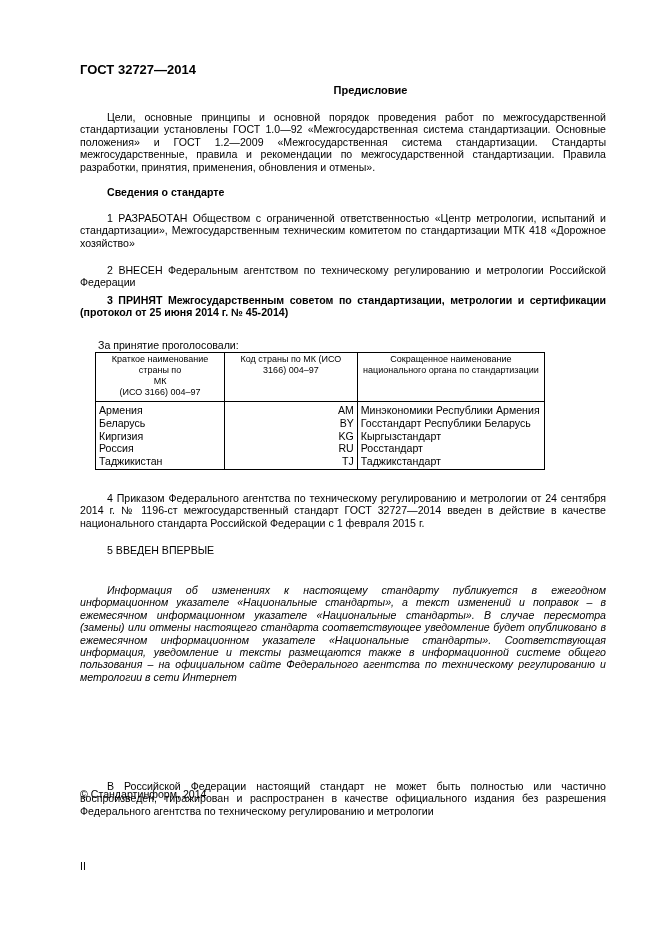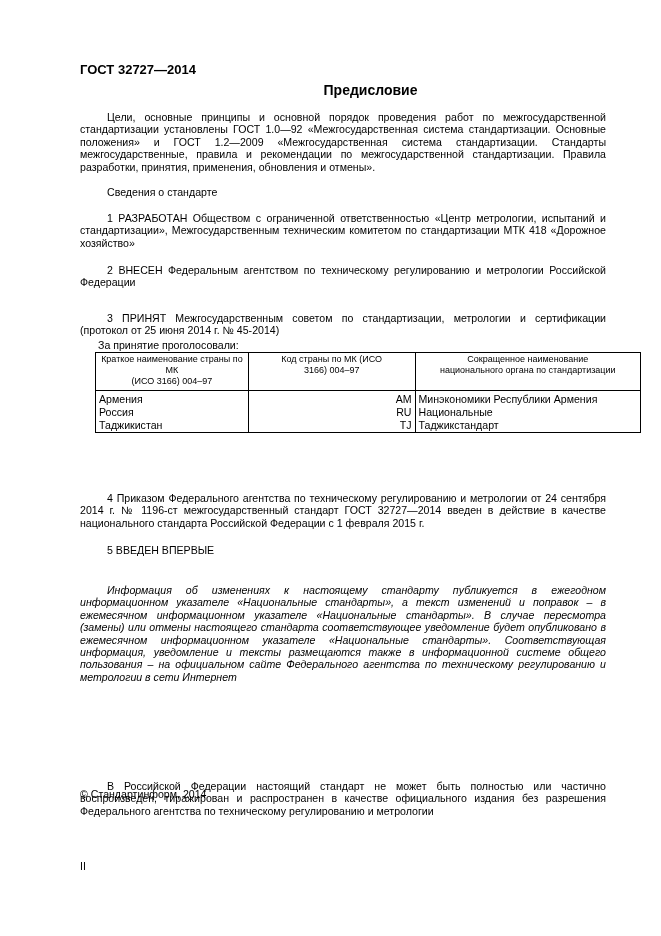--- a/index.html
+++ b/index.html
@@ -3,27 +3,27 @@
   <meta charset="utf-8">
   <style>
     html, body { margin: 0; padding: 0; background: #ffffff; }
     body {
       width: 661px; height: 936px; position: relative; overflow: hidden;
       font-family: "Liberation Sans", sans-serif; color: #000;
       font-size: 10.6px; line-height: 12.4px;
     }
     .abs { position: absolute; }
     .header-code { left: 80px; top: 64px; font-weight: bold; font-size: 13px; }
-    .title { left: 0; width: 661px; top: 84px; text-align: center; font-weight: bold; font-size: 14px; padding-left: 80px; box-sizing: border-box; }
+    .title { left: 0; width: 661px; top: 84px; text-align: center; font-weight: bold; font-size: 11px; padding-left: 80px; box-sizing: border-box; }
     .para { left: 80px; width: 526px; text-align: justify; }
     .para .ind { display: inline-block; width: 27px; }
     .italic { font-style: italic; margin-top: 13px; }
-    .bold { font-weight: normal; }
+    .bold { font-weight: bold; }
     table.vote {
-      position: absolute; left: 95px; top: 352px; width: 546px;
+      position: absolute; left: 95px; top: 352px; width: 450px;
       border-collapse: collapse; font-size: 10.6px; line-height: 11.6px;
     }
     table.vote th {
       font-weight: normal; font-size: 9px; line-height: 11px; text-align: center; vertical-align: top;
       border: 1px solid #000; padding: 1px 2px 3px 2px; height: 30px;
     }
     table.vote td { border-left: 1px solid #000; border-right: 1px solid #000; padding: 0 3px; line-height: 12.8px; }
     table.vote tbody tr:first-child td { padding-top: 2px; }
     table.vote tbody tr:last-child td { border-bottom: 1px solid #000; padding-bottom: 1px; }
     td.code { text-align: right; }
@@ -35,21 +35,21 @@
 
 <div class="abs header-code">ГОСТ 32727—2014</div>
 <div class="abs title">Предисловие</div>
 
 <div class="abs para" style="top:111px;"><span class="ind"></span><span>Цели, основные принципы и основной порядок проведения работ по межгосударственной стандартизации установлены ГОСТ 1.0—92 «Межгосударственная система стандартизации. Основные положения» и ГОСТ 1.2—2009 «Межгосударственная система стандартизации. Стандарты межгосударственные, правила и рекомендации по межгосударственной стандартизации. Правила разработки, принятия, применения, обновления и отмены».</span></div>
 
 <div class="abs para bold" style="top:186px;"><span class="ind"></span><span>Сведения о стандарте</span></div>
 
 <div class="abs para" style="top:212px;"><span class="ind"></span><span>1 РАЗРАБОТАН Обществом с ограниченной ответственностью «Центр метрологии, испытаний и стандартизации», Межгосударственным техническим комитетом по стандартизации МТК 418 «Дорожное хозяйство»</span></div>
 <div class="abs para" style="top:264px;"><span class="ind"></span><span>2 ВНЕСЕН Федеральным агентством по техническому регулированию и метрологии Российской Федерации</span></div>
-<div class="abs para" style="top:312px;"><span class="ind"></span><span>3 ПРИНЯТ Межгосударственным советом по стандартизации, метрологии и сертификации (протокол от 25 июня 2014 г. № 45-2014)</span></div>
+<div class="abs para" style="top:294px;font-weight:bold;"><span class="ind"></span><span>3 ПРИНЯТ Межгосударственным советом по стандартизации, метрологии и сертификации (протокол от 25 июня 2014 г. № 45-2014)</span></div>
 
 <div class="abs" style="left:98px; top:339px;">За принятие проголосовали:</div>
 
 <table class="vote">
   <colgroup>
       <col style="width:143px">
       <col style="width:156px">
       <col style="width:211px">
     </colgroup>
   <thead>
@@ -69,23 +69,33 @@
       </th>
     </tr>
   </thead>
   <tbody>
     <tr>
       <td>Армения</td>
       <td class="code">AM</td>
       <td>Минэкономики Республики Армения</td>
     </tr>
     <tr>
+      <td>Беларусь</td>
+      <td class="code">BY</td>
+      <td>Госстандарт Республики Беларусь</td>
+    </tr>
+    <tr>
+      <td>Киргизия</td>
+      <td class="code">KG</td>
+      <td>Кыргызстандарт</td>
+    </tr>
+    <tr>
       <td>Россия</td>
       <td class="code">RU</td>
-      <td>Национальные</td>
+      <td>Росстандарт</td>
     </tr>
     <tr>
       <td>Таджикистан</td>
       <td class="code">TJ</td>
       <td>Таджикстандарт</td>
     </tr>
   </tbody>
 </table>
 
 <div class="abs para" style="top:492px;"><span class="ind"></span><span>4 Приказом Федерального агентства по техническому регулированию и метрологии от 24 сентября 2014 г. № 1196-ст межгосударственный стандарт ГОСТ 32727—2014 введен в действие в качестве национального стандарта Российской Федерации с 1 февраля 2015 г.</span></div>

